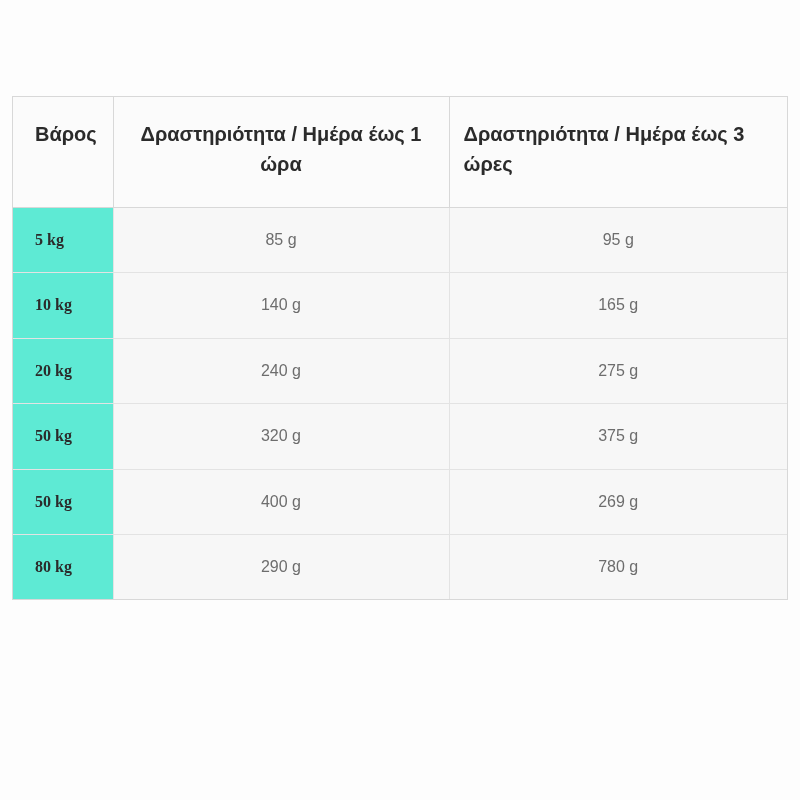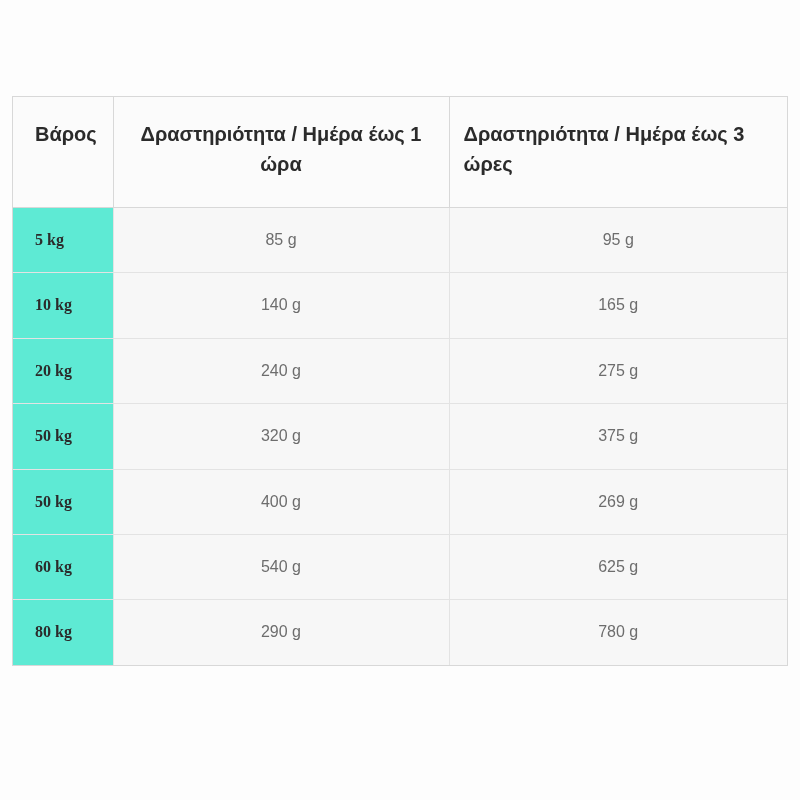--- a/index.html
+++ b/index.html
@@ -133,25 +133,20 @@
           <td class="weight-cell">50 kg</td>
           <td class="value-cell">320 g</td>
           <td class="value-cell">375 g</td>
         </tr>
         <tr>
           <td class="weight-cell">50 kg</td>
           <td class="value-cell">400 g</td>
           <td class="value-cell">269 g</td>
         </tr>
         <tr>
-          <td class="weight-cell">60 kg</td>
-          <td class="value-cell">540 g</td>
-          <td class="value-cell">625 g</td>
-        </tr>
-        <tr>
           <td class="weight-cell">80 kg</td>
           <td class="value-cell">290 g</td>
           <td class="value-cell">780 g</td>
         </tr>
       </tbody>
     </table>
   </div>
 </div>
 
 </body></html>

